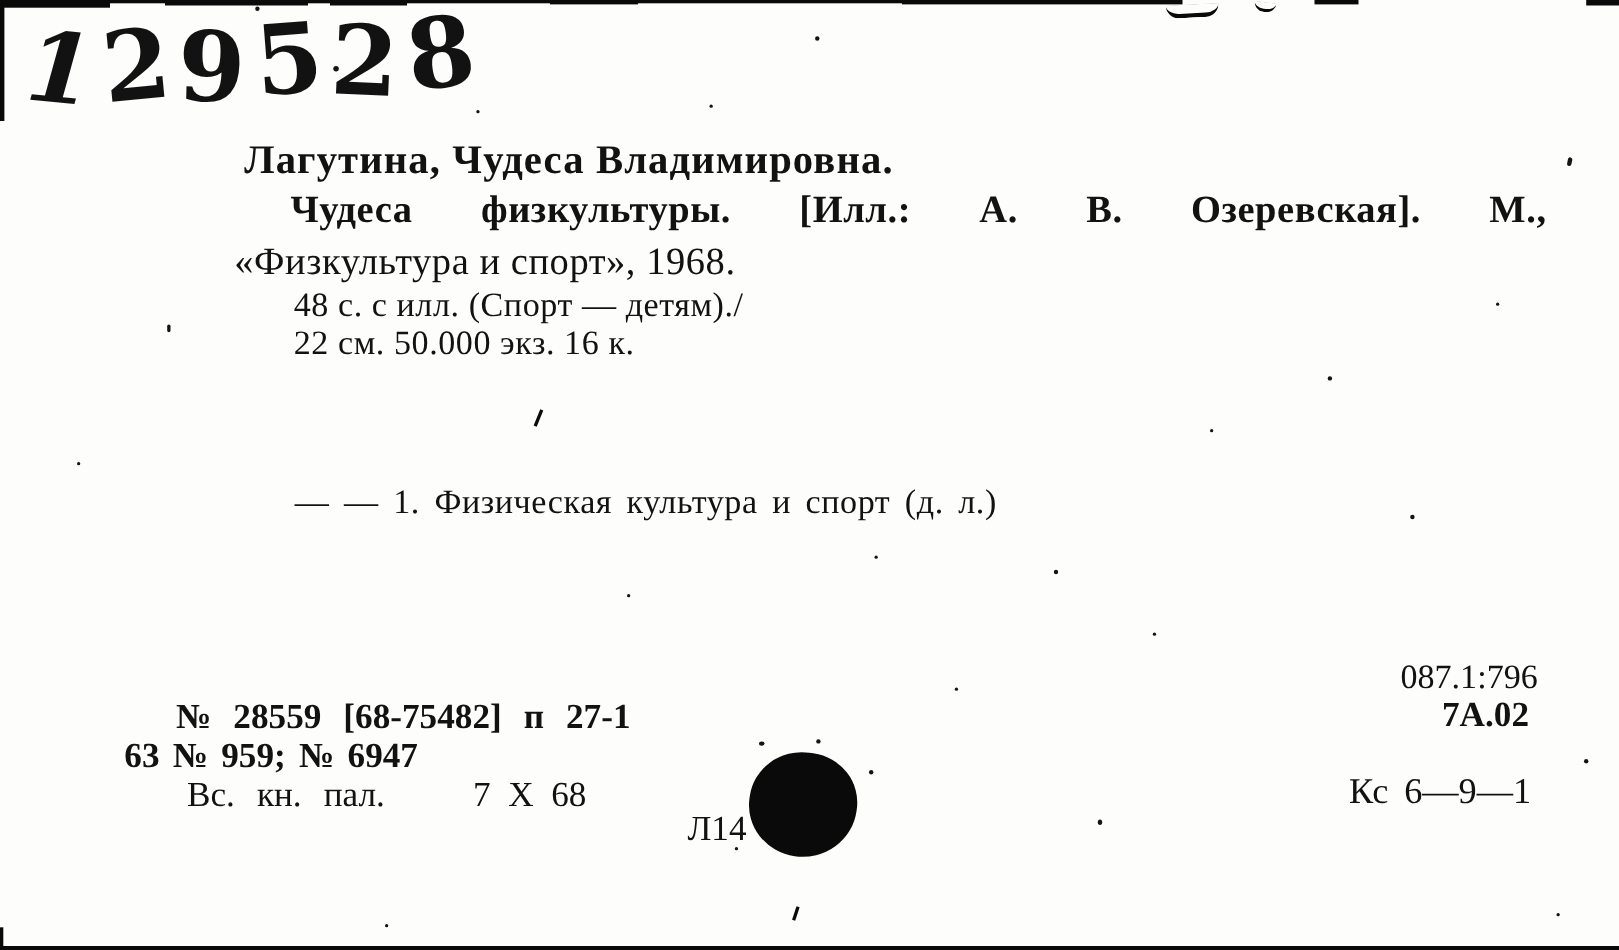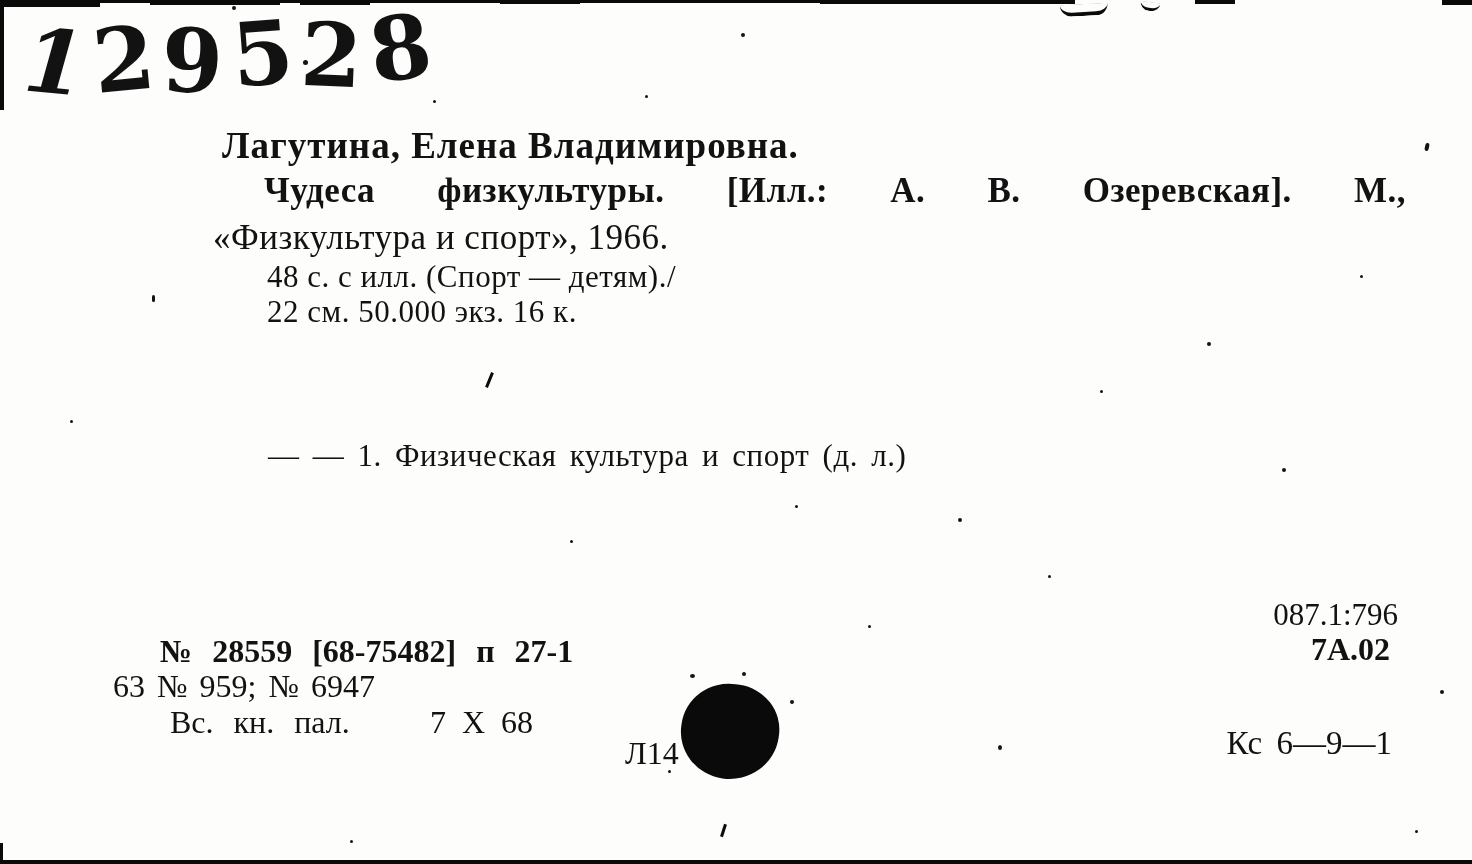--- a/index.html
+++ b/index.html
@@ -42,30 +42,30 @@
     left: 268px; top: 438px;
     font-size: 31px; letter-spacing: 0.5px; word-spacing: 5px; white-space: nowrap;
   }
 
   .bl-line1 {
     left: 160px; top: 633px;
     font-size: 32px; font-weight: 700; word-spacing: 12px; white-space: nowrap;
   }
   .bl-line2 {
     left: 113px; top: 668px;
-    font-size: 32px; font-weight: 400; word-spacing: 4px; white-space: nowrap;
+    font-size: 32px; font-weight: 700; word-spacing: 4px; white-space: nowrap;
   }
   .bl-line3 { top: 704px; font-size: 32px; white-space: nowrap; }
   .bl-part1 { left: 170px; word-spacing: 12px; }
   .bl-part2 { left: 430px; word-spacing: 8px; }
   .bl-part3 { left: 625px; margin-top: 31px; }
 
   .udc    { top: 597px; right: 74px; font-size: 31px; white-space: nowrap; }
   .class7 { top: 631px; right: 82px; font-size: 32px; font-weight: 700; white-space: nowrap; }
-  .ks     { top: 702px; right: 80px; font-size: 33px; word-spacing: 6px; white-space: nowrap; margin-top: 23px; }
+  .ks     { top: 702px; right: 80px; font-size: 33px; word-spacing: 6px; white-space: nowrap; }
 
   
   .handwritten {
     left: 24px; top: 2px;
     font-family: "DejaVu Serif", serif;
     font-size: 88px; font-weight: 700;
     letter-spacing: 8px;
     transform: rotate(-1.5deg);
     white-space: nowrap;
   }
@@ -119,25 +119,25 @@
     background: #0a0a0a; transform: rotate(18deg);
   }
 
   .speck { position: absolute; background: #141414; border-radius: 50%; }
 </style>
 </head>
 <body>
 
 <div class="abs handwritten"><span class="hw-ch">1</span><span class="hw-ch">2</span><span class="hw-ch">9</span><span class="hw-ch">5</span><span class="hw-ch">2</span><span class="hw-ch">8</span></div>
 
-<div class="abs heading">Лагутина, Елена Владимировна.</div>
+<div class="abs heading">Лагутина, Чудеса Владимировна.</div>
 
 <div class="abs title-line">Чудеса физкультуры. [Илл.: А. В. Озеревская]. М.,</div>
 
-<div class="abs title-line2">«Физкультура и спорт», 1966.</div>
+<div class="abs title-line2">«Физкультура и спорт», 1968.</div>
 
 <div class="abs collation">48 с. с илл. (Спорт — детям)./</div>
 
 <div class="abs format-line">22 см. 50.000 экз. 16 к.</div>
 
 <div class="abs tracing">— — 1. Физическая культура и спорт  (д. л.)</div>
 
 <div class="abs bl-line1">№ 28559 [68-75482] п 27-1</div>
 
 <div class="abs bl-line2">63 № 959; № 6947</div>

